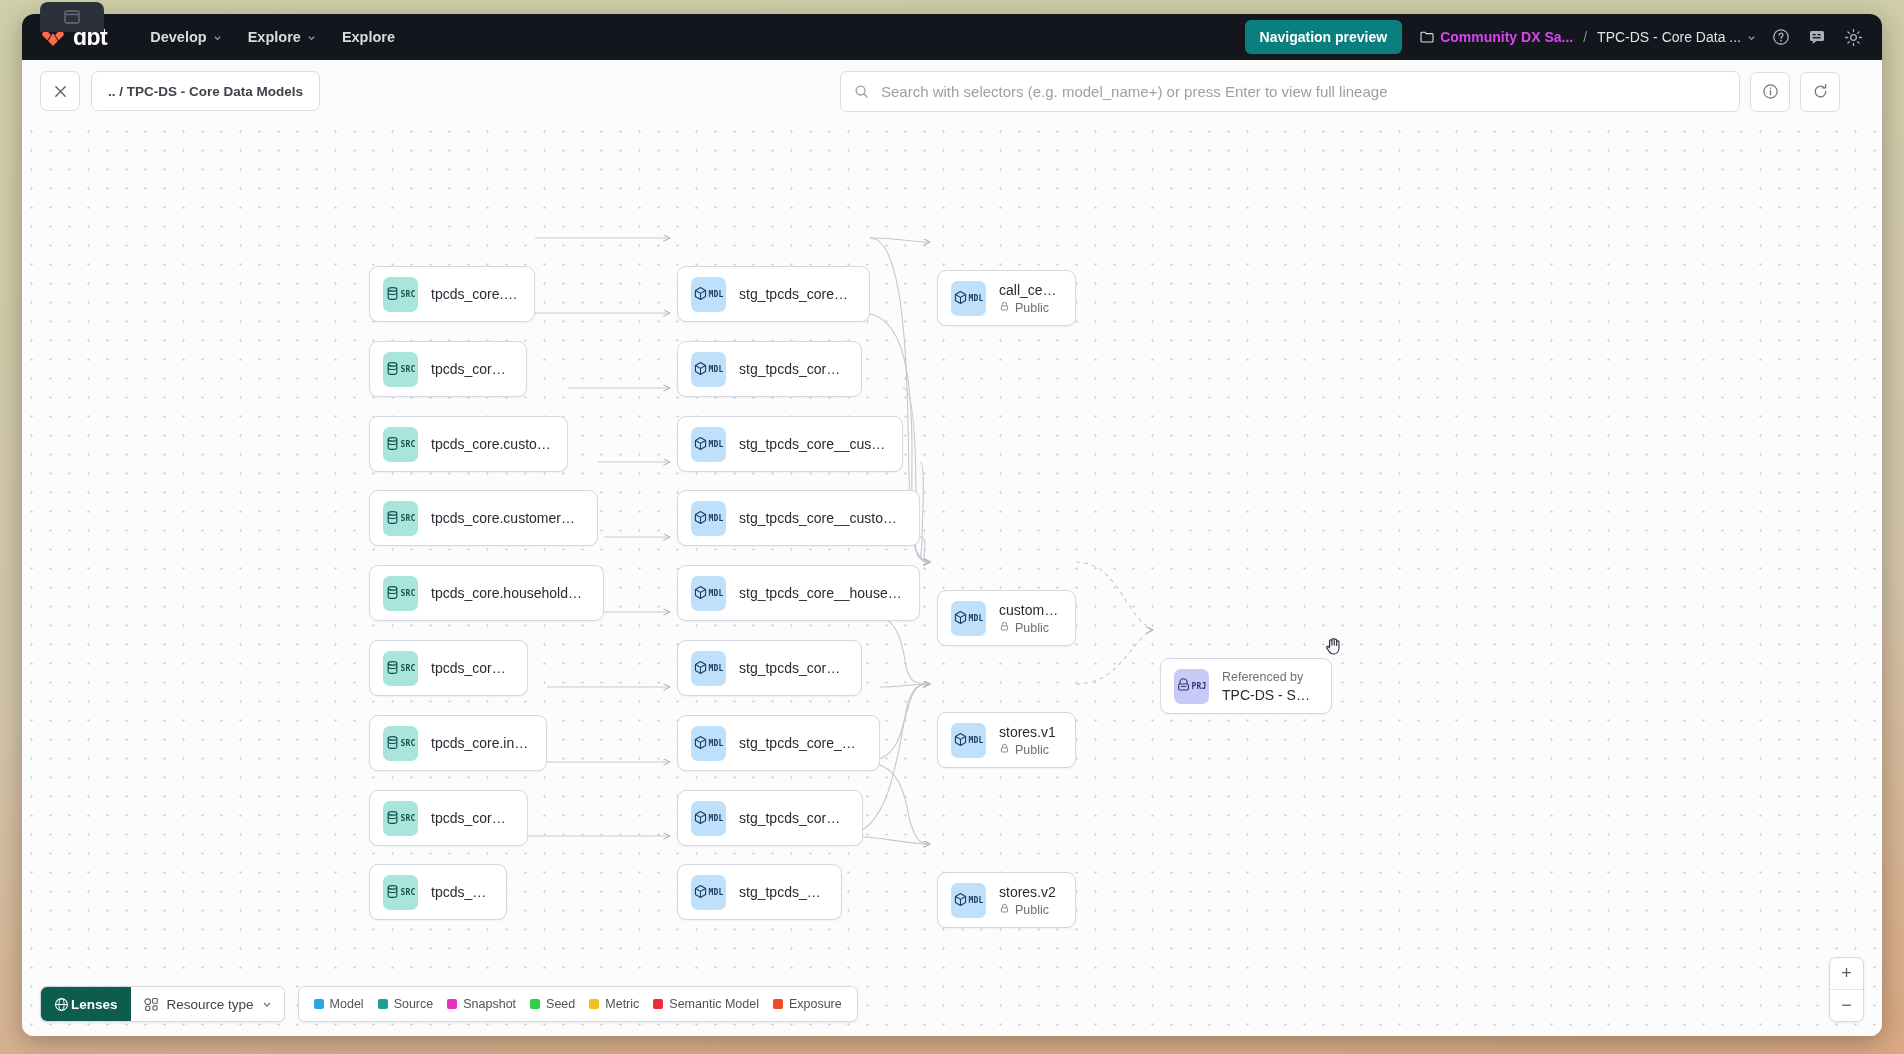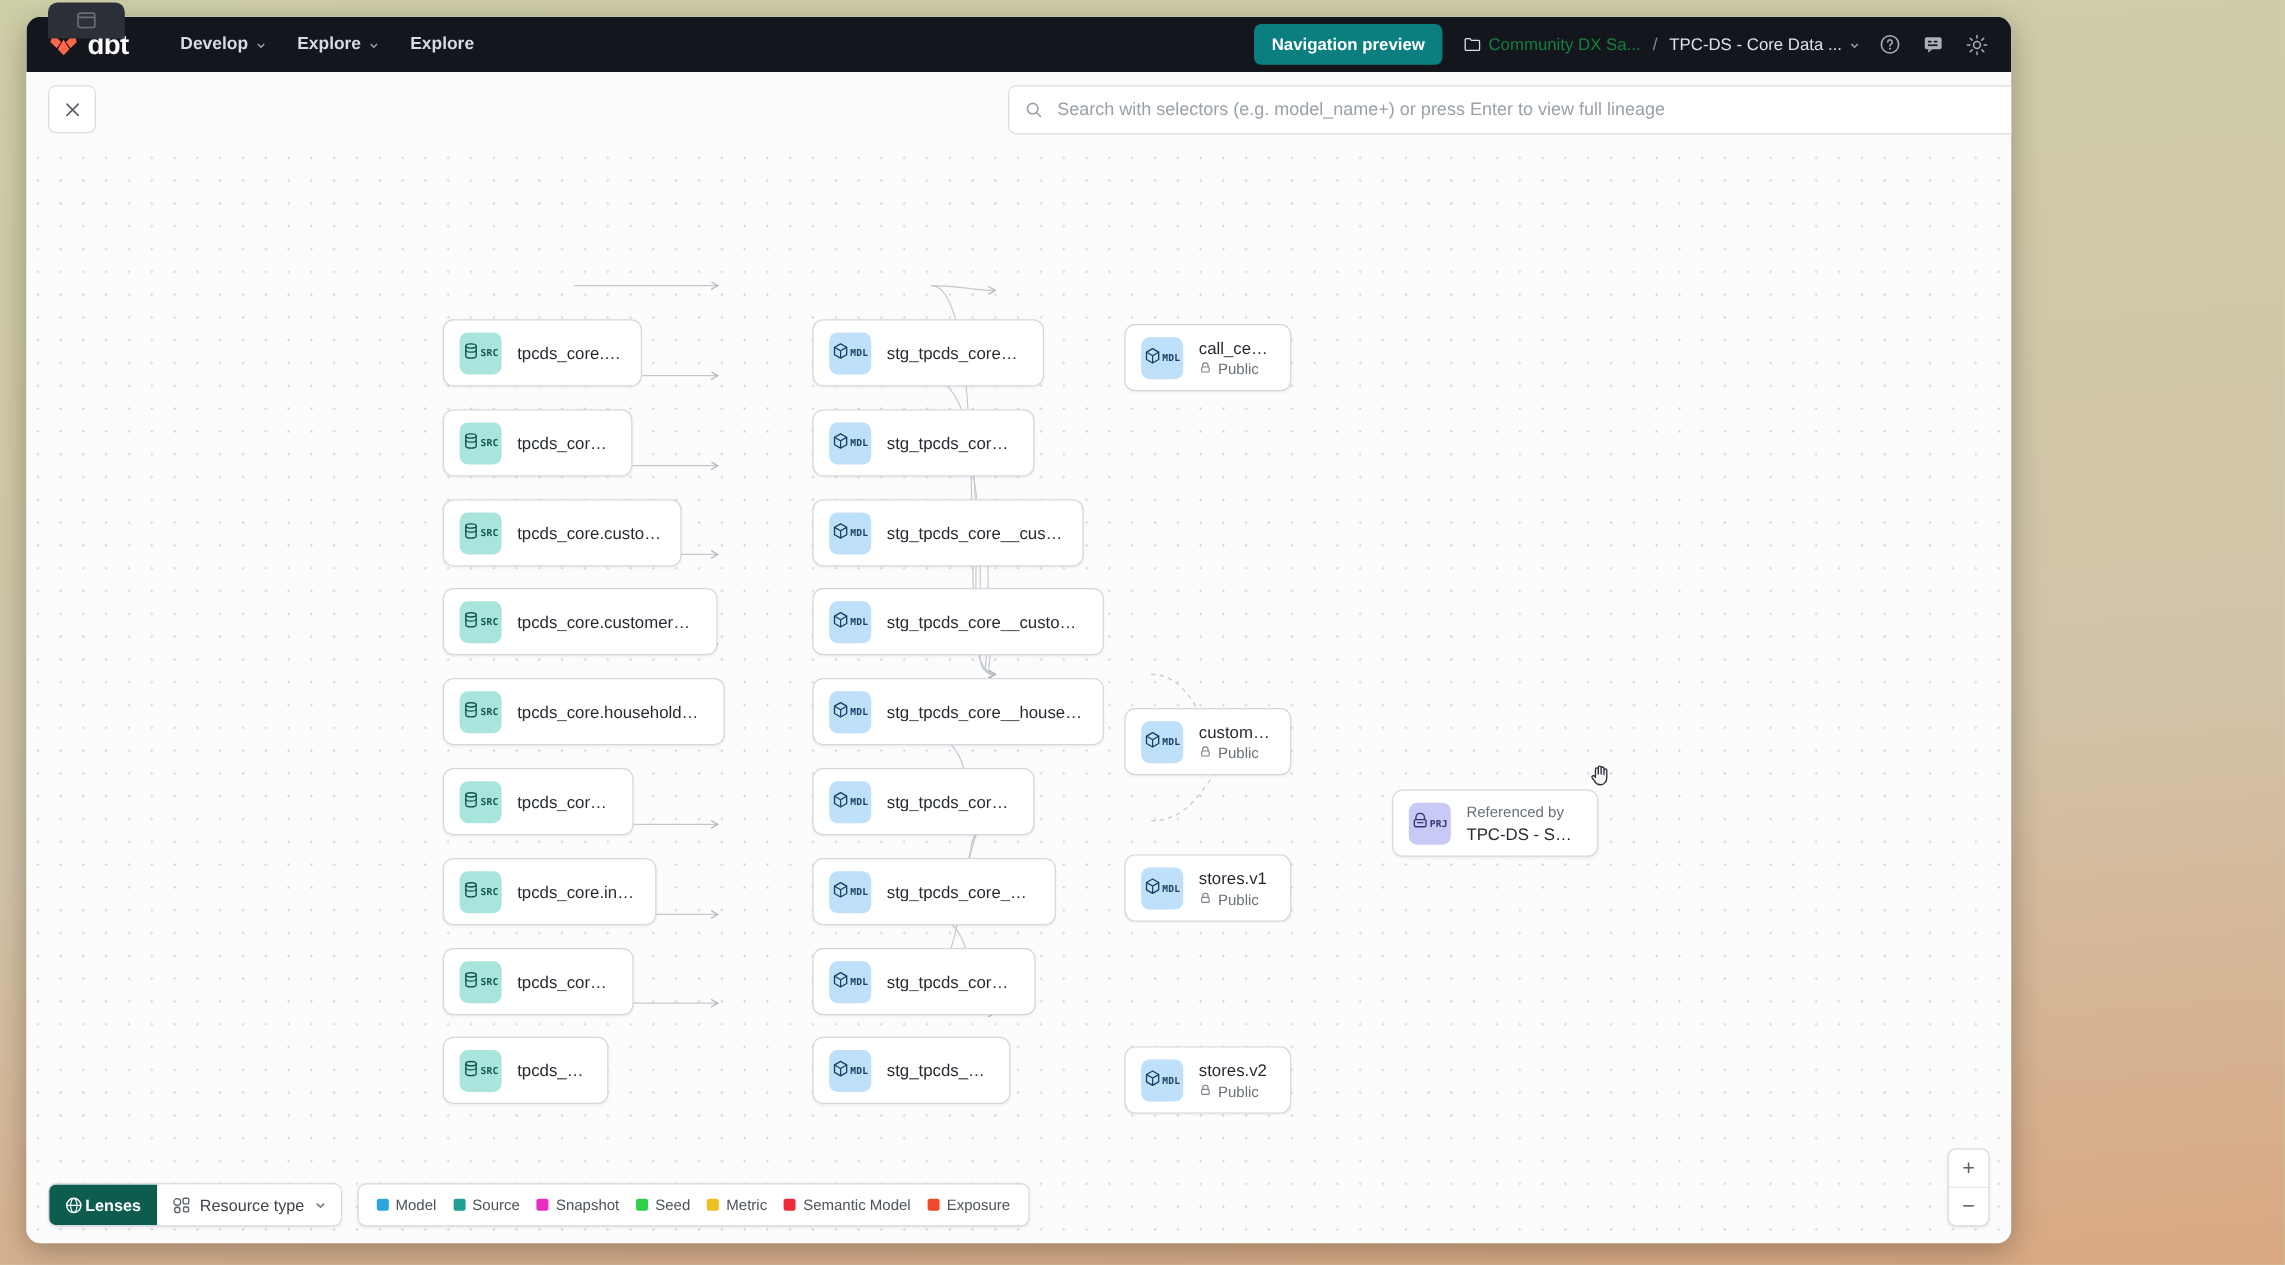--- a/index.html
+++ b/index.html
@@ -9,21 +9,21 @@
     font-family: "Liberation Sans", sans-serif;
     background: #c8c8a8;
   }
   body {
     background: linear-gradient(175deg, #cfcfa8 0%, #d2c3a8 60%, #d9a882 100%);
   }
   
   #app-window {
     position: absolute;
     left: 22px; top: 14px;
-    width: 1654px; height: 1022px;
+    width: 1860px; height: 1022px;
     background: #ffffff;
     border-radius: 12px;
     overflow: hidden;
     box-shadow: 0 6px 26px rgba(0,0,0,.28);
     display: flex; flex-direction: column;
   }
   #tab-nub {
     position: absolute;
     left: 40px; top: 2px;
     width: 64px; height: 30px;
@@ -56,21 +56,21 @@
   .caret { width: 9px; height: 9px; opacity: .8; }
   .nav-spacer { flex: 1; }
   #nav-preview-btn {
     background: #0b7f7f; color: #fff;
     font-size: 14px; font-weight: 600;
     padding: 9px 15px; border-radius: 6px; cursor: pointer;
     margin-right: 14px; white-space: nowrap;
   }
   .crumb {
     display: flex; align-items: center; gap: 6px;
-    color: #15803d; font-size: 14px; font-weight: 400;
+    color: #d946ef; font-size: 14px; font-weight: 700;
     cursor: pointer; padding: 5px 4px;
   }
   .crumb-sep { color: #8a9099; font-weight: 400; font-size: 14px; padding: 0 6px; }
   .crumb.light { font-weight: 500; color: #dfe3e8; }
   .hdr-icon {
     width: 30px; height: 30px; margin-left: 6px;
     display: flex; align-items: center; justify-content: center;
     cursor: pointer; border-radius: 5px; opacity: .85;
   }
   .hdr-icon:first-of-type { margin-left: 14px; }
@@ -298,20 +298,21 @@
       </svg>
     </div>
   </div>
 
   <div id="toolbar">
     <div class="tb-btn">
       <svg width="15" height="15" viewBox="0 0 16 16">
         <path d="M3 3 L13 13 M13 3 L3 13" stroke="#575d66" stroke-width="1.4" stroke-linecap="round"></path>
       </svg>
     </div>
+    <div id="breadcrumb-chip">.. / TPC-DS - Core Data Models</div>
 
     <div id="search-wrap">
       <div id="search-box">
         <svg width="15" height="15" viewBox="0 0 16 16" fill="none">
           <circle cx="7" cy="7" r="4.7" stroke="#9aa0a9" stroke-width="1.4"></circle>
           <path d="M10.6 10.6L14 14" stroke="#9aa0a9" stroke-width="1.4" stroke-linecap="round"></path>
         </svg>
         <input id="search-input" type="text" placeholder="Search with selectors (e.g. model_name+) or press Enter to view full lineage" style="">
       </div>
       <div class="tb-btn">

